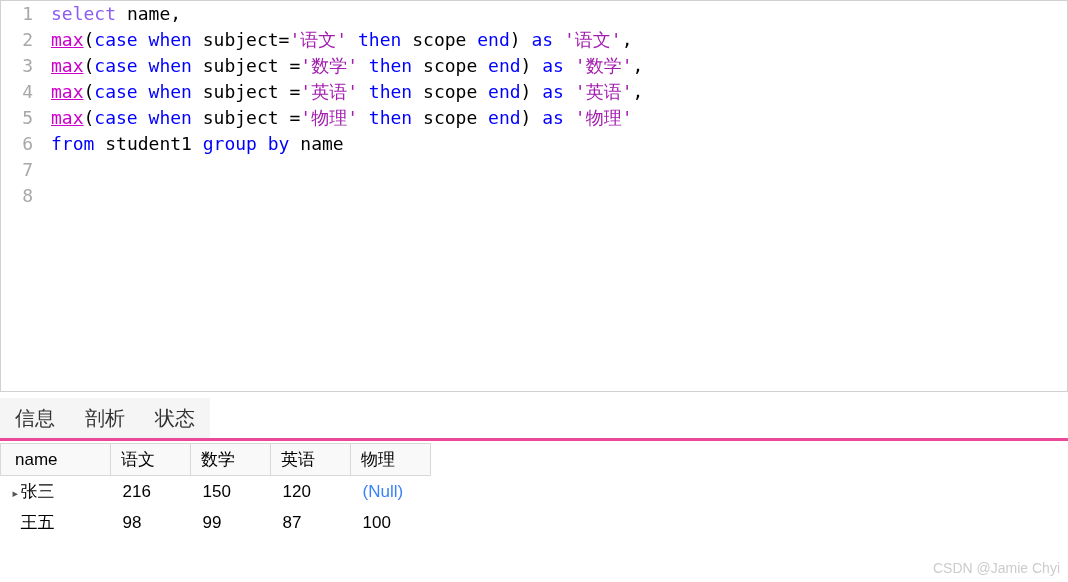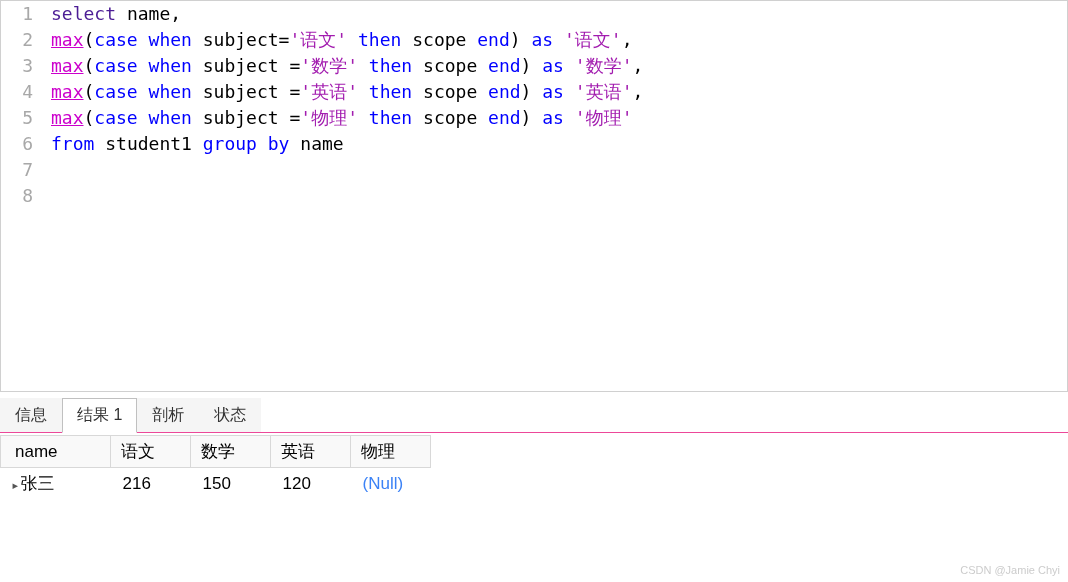--- a/index.html
+++ b/index.html
@@ -33,28 +33,28 @@
     }
     .code-content {
       flex: 1;
       white-space: pre;
       font-family: Consolas, "Microsoft YaHei", monospace;
     }
     .kw { color: #0000ff; }
     .fn { color: #cc00cc; text-decoration: underline; }
     .str { color: #a21caf; }
     .ident { color: #000; }
-    .sel { color: #4c1d95; }
+    .sel { color: #8b5cf6; }
     .tabs-bar {
       display: flex;
       align-items: flex-end;
-      border-bottom: 1px solid #ec4899;
+      border-bottom: 3px solid #ec4899;
       margin-top: 6px;
       font-family: "Microsoft YaHei", sans-serif;
-      font-size: 16px;
+      font-size: 20px;
     }
     .tab {
       padding: 6px 14px;
       color: #333;
       cursor: pointer;
       border: 1px solid transparent;
       border-bottom: none;
       background: #f5f5f5;
     }
     .tab.active {
@@ -94,21 +94,21 @@
       width: 8px;
       font-size: 11px;
       color: #555;
     }
     .null-val { color: #3b82f6; }
     .watermark {
       position: absolute;
       right: 8px;
       bottom: 6px;
       color: #ccc;
-      font-size: 11px;
+      font-size: 14px;
       font-family: Arial, sans-serif;
     }
   </style>
 </head>
 <body>
 
 <div class="editor-area" id="editor">
     <div class="code-line">
       <div class="gutter">1</div>
       <div class="code-content"><span class="sel">select</span><span> </span><span class="ident">name</span><span class="ident">,</span></div>
@@ -138,21 +138,20 @@
       <div class="code-content"></div>
     </div>
     <div class="code-line">
       <div class="gutter">8</div>
       <div class="code-content"></div>
     </div>
   </div>
 
 <div class="tabs-bar" id="tabs">
     <div class="tab">信息</div>
-    <div class="tab active">结果 1</div>
     <div class="tab">剖析</div>
     <div class="tab">状态</div>
   </div>
 
 <table class="result-table" id="result">
     <thead>
       <tr>
         <th class="col-name">name</th>
         <th class="col-sub">语文</th>
         <th class="col-sub">数学</th>
@@ -161,16 +160,23 @@
       </tr>
     </thead>
     <tbody>
       <tr>
         <td><span class="row-marker">▸</span>张三</td>
         <td>216</td>
         <td>150</td>
         <td>120</td>
         <td class="null-val">(Null)</td>
       </tr>
+      <tr>
+        <td><span class="row-marker"></span>王五</td>
+        <td>98</td>
+        <td>99</td>
+        <td>87</td>
+        <td>100</td>
+      </tr>
     </tbody>
   </table>
 
 <div class="watermark">CSDN @Jamie Chyi</div>
 
 </body></html>

